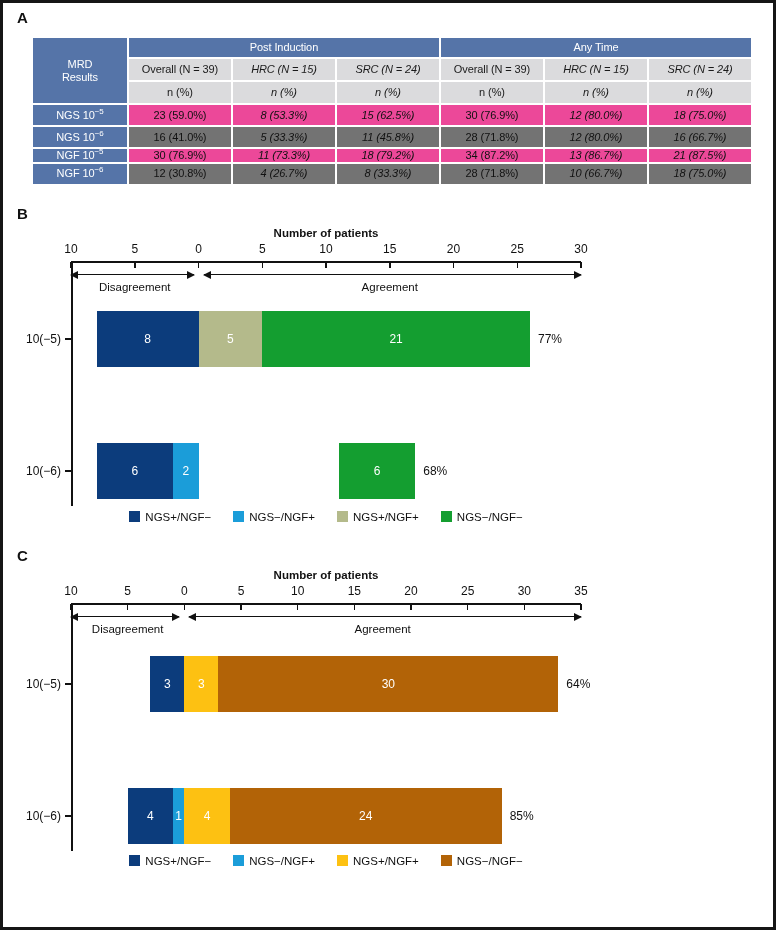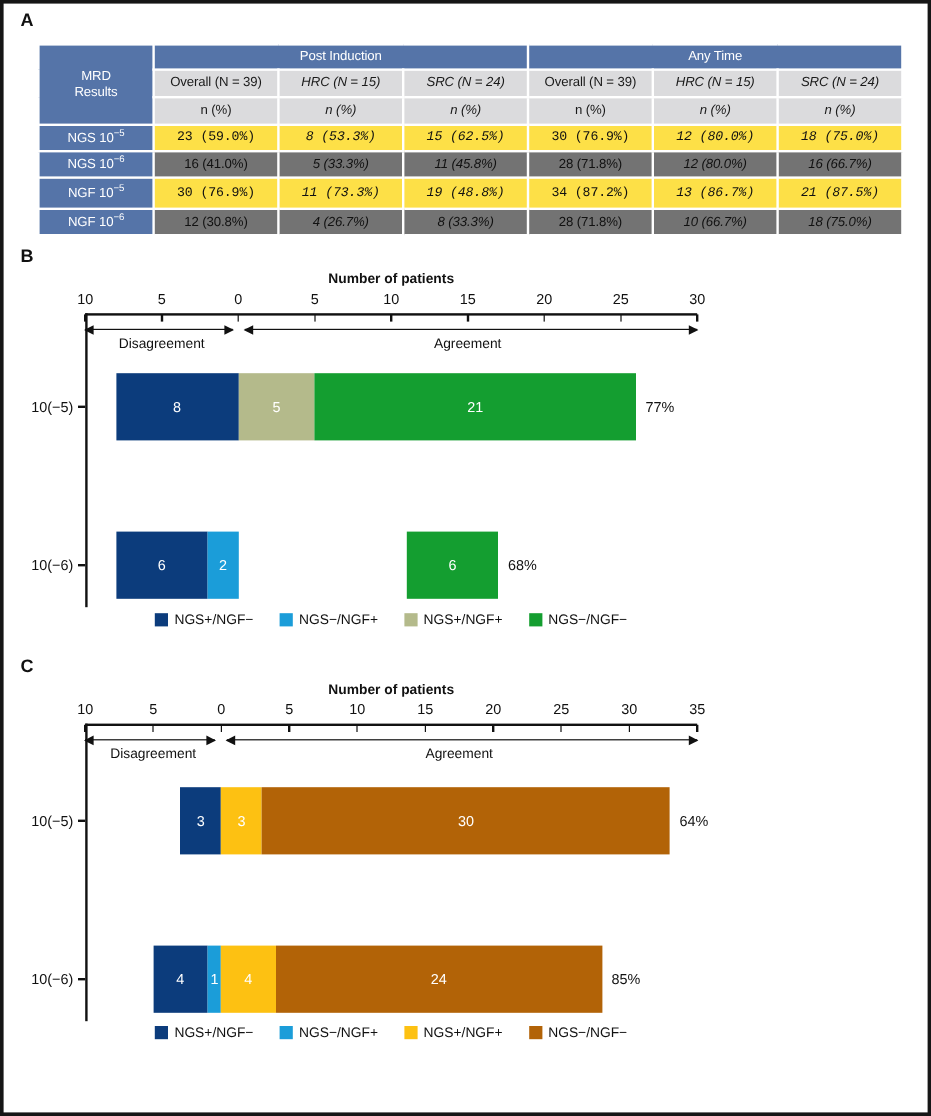--- a/index.html
+++ b/index.html
@@ -4,21 +4,21 @@
 <style>
   html,body{margin:0;padding:0;background:#fff;}
   body{font-family:"Liberation Sans", sans-serif;color:#111;}
   .fig{position:relative;width:776px;height:930px;background:#fff;border:3px solid #161616;box-sizing:border-box;overflow:hidden;}
   .panel-label{position:absolute;font-weight:bold;font-size:15px;color:#111;}
   
   table.mrd{position:absolute;left:28px;top:33px;width:720px;border-collapse:collapse;table-layout:fixed;}
   table.mrd td{border:2px solid #fff;text-align:center;vertical-align:middle;font-size:11px;padding:0;line-height:1.15;letter-spacing:-0.1px;}
   td.blue{background:#5574a8;color:#fff;}
   td.ghead{background:#dbdbdd;color:#1a1a1a;}
-  tr.rdark td.data{background:#fde047;font-family:Liberation Mono, monospace;}
+  tr.rdark td.data{background:#ec4899;}
   tr.rlight td.data{background:#737373;}
   td.it{font-style:italic;}
   table.mrd sup{font-size:8px;line-height:0;}
   
   .chart{position:absolute;left:0;width:776px;height:310px;}
   .c-title{position:absolute;transform:translateX(-50%);font-size:11.5px;font-weight:bold;top:0;white-space:nowrap;}
   .tick-label{position:absolute;transform:translateX(-50%);font-size:12px;top:15px;}
   .axis-line{position:absolute;top:34px;height:1.5px;background:#111;}
   .tick{position:absolute;top:35px;width:1.5px;height:6px;background:#111;}
   .yaxis{position:absolute;width:1.5px;background:#111;}
@@ -87,25 +87,25 @@
         </tr>
         <tr class="rlight" style="height: 22px;">
           <td class="blue">NGS 10<sup>−6</sup></td>
           <td class="data">16 (41.0%)</td>
           <td class="data it">5 (33.3%)</td>
           <td class="data it">11 (45.8%)</td>
           <td class="data">28 (71.8%)</td>
           <td class="data it">12 (80.0%)</td>
           <td class="data it">16 (66.7%)</td>
         </tr>
-        <tr class="rdark" style="height: 26px;">
+        <tr class="rdark" style="height: 14px;">
           <td class="blue">NGF 10<sup>−5</sup></td>
           <td class="data">30 (76.9%)</td>
           <td class="data it">11 (73.3%)</td>
-          <td class="data it">19 (48.8%)</td>
+          <td class="data it">18 (79.2%)</td>
           <td class="data">34 (87.2%)</td>
           <td class="data it">13 (86.7%)</td>
           <td class="data it">21 (87.5%)</td>
         </tr>
         <tr class="rlight" style="height: 22px;">
           <td class="blue">NGF 10<sup>−6</sup></td>
           <td class="data">12 (30.8%)</td>
           <td class="data it">4 (26.7%)</td>
           <td class="data it">8 (33.3%)</td>
           <td class="data">28 (71.8%)</td>

